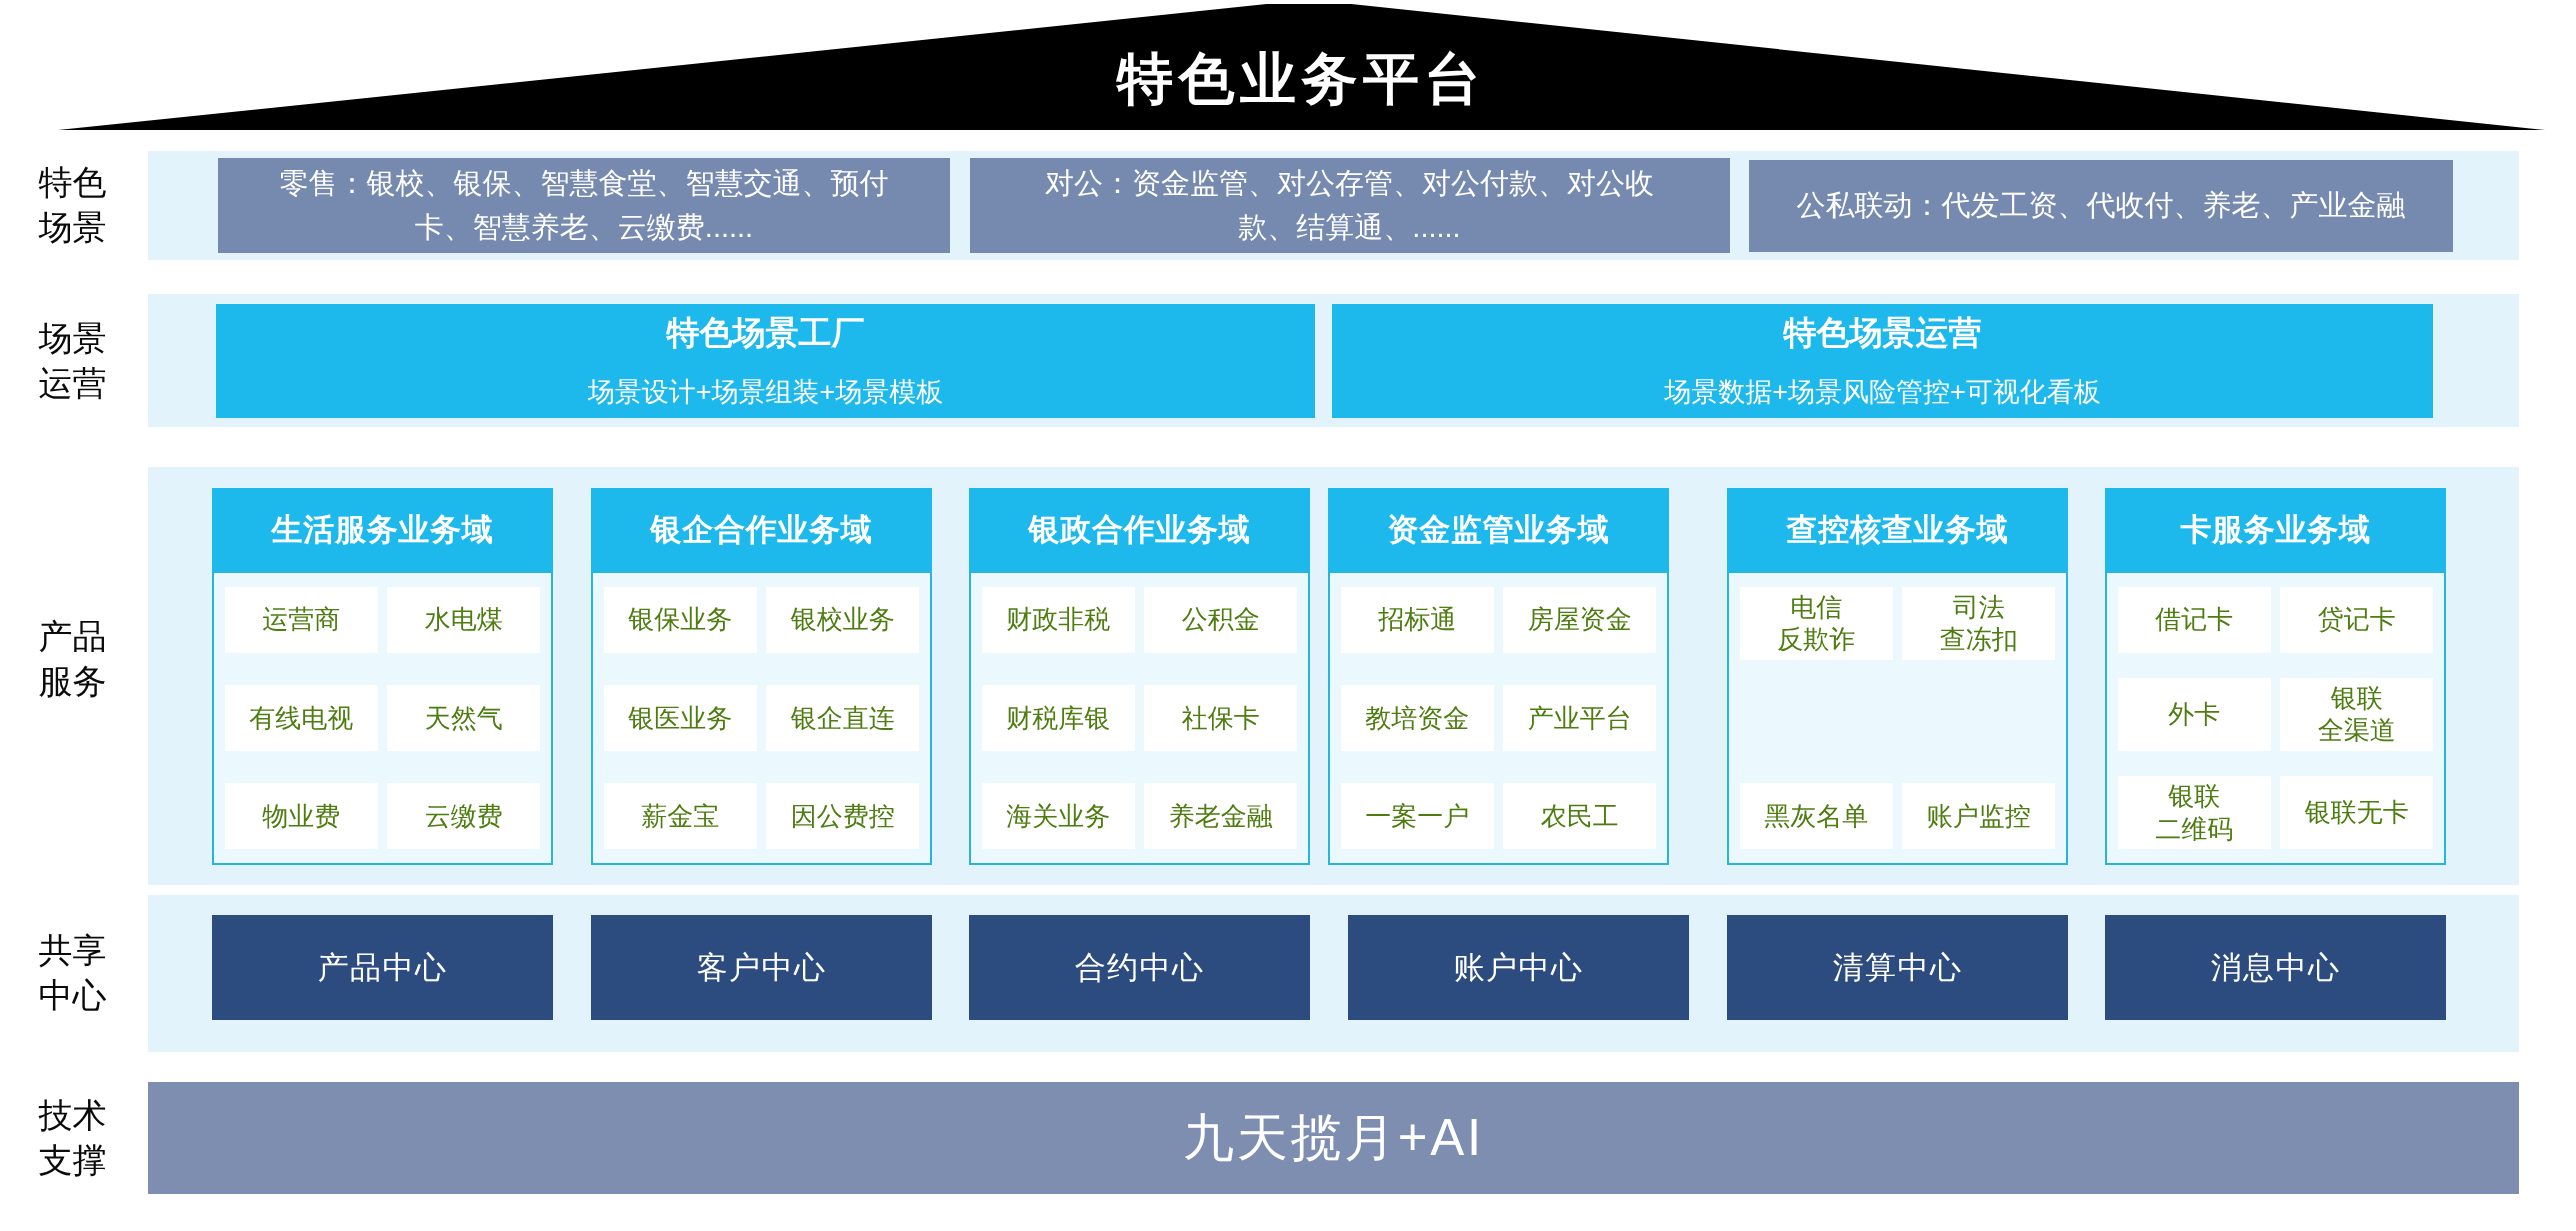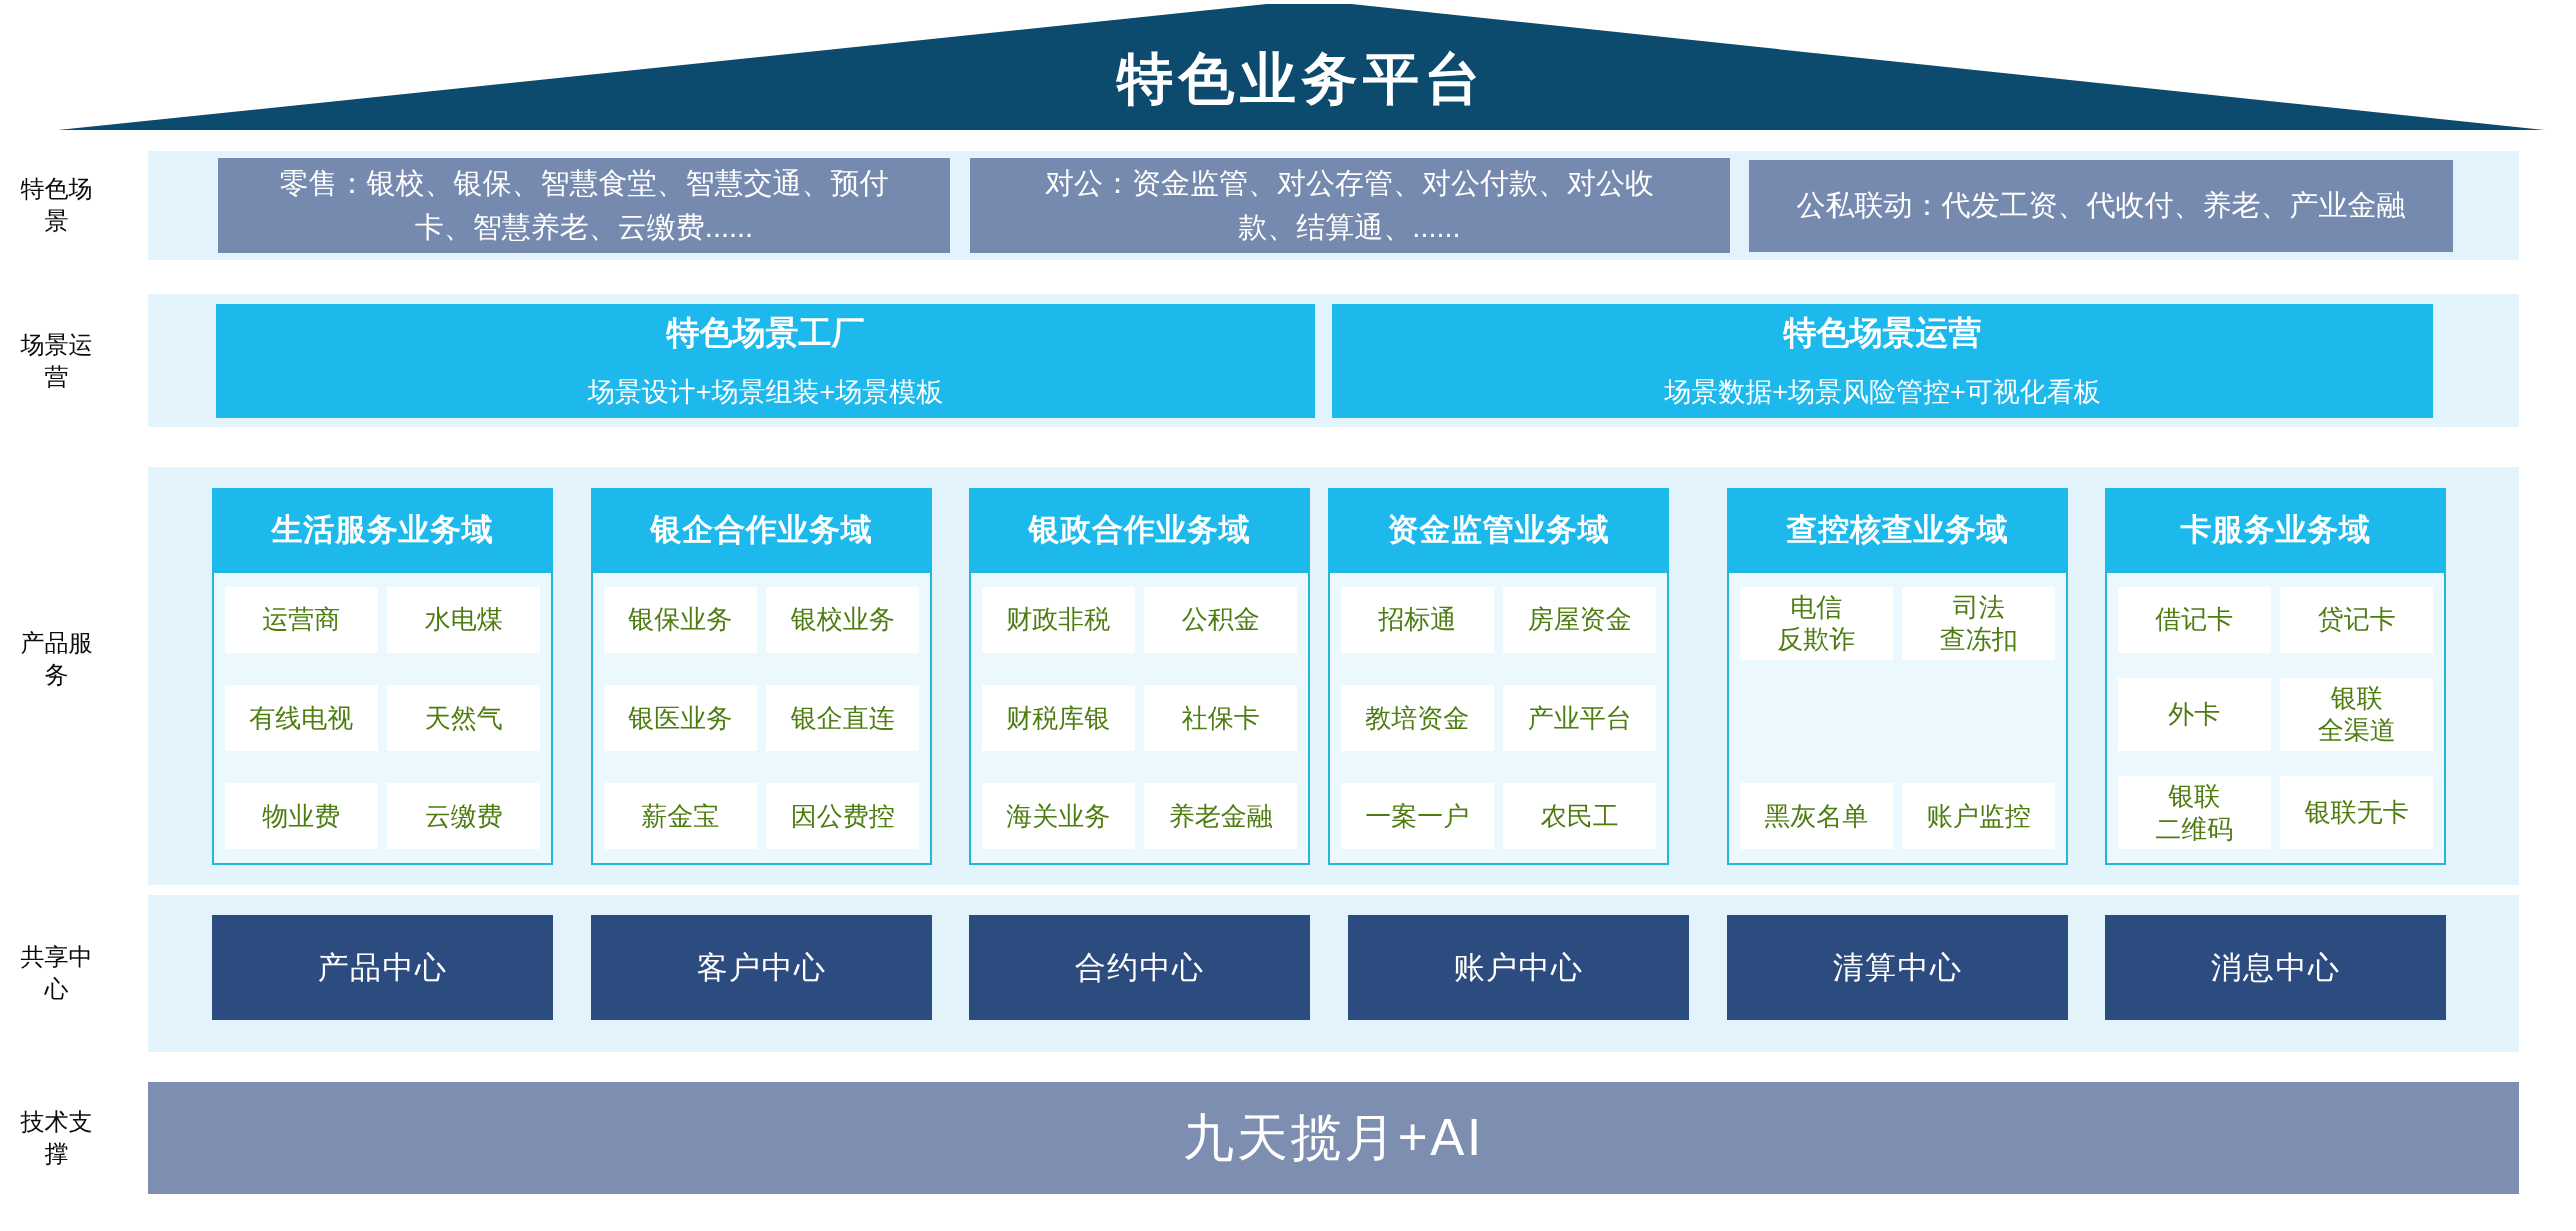--- a/index.html
+++ b/index.html
@@ -3,30 +3,30 @@
 <meta charset="utf-8">
 <style>
   html,body{margin:0;padding:0;background:#ffffff;}
   .canvas{
     position:relative;width:2576px;height:1232px;background:#ffffff;overflow:hidden;
     font-family:"Liberation Sans","DejaVu Sans",sans-serif;
   }
   
   .roof{
     position:absolute;left:58px;top:4.1px;width:2487px;height:126px;
-    background:#0c4a6e;
+    background:#000000;
     clip-path:polygon(0 100%,48.6% 0,52% 0,100% 100%);
     display:flex;align-items:flex-end;justify-content:center;
     box-sizing:border-box;padding-bottom:12.3px;
   }
   .roof-title{font-size:56px;font-weight:700;color:#ffffff;letter-spacing:5.5px;}
   
   .row-label{
-    position:absolute;left:14px;width:85px;text-align:center;
-    font-size:24px;color:#0b0b0b;line-height:1.32;transform:translateY(-50%);
+    position:absolute;left:30px;width:85px;text-align:center;
+    font-size:34px;color:#0b0b0b;line-height:1.32;transform:translateY(-50%);
   }
   
   .band{position:absolute;left:148px;width:2371px;background:#E2F3FC;box-sizing:border-box;}
   
   .band-scenes{top:151px;height:109px;display:flex;align-items:center;justify-content:space-between;padding:0 66px 0 70px;}
   .scene-box{
     background:#7689AE;color:#ffffff;font-size:29px;line-height:1.5;
     min-height:92px;display:flex;align-items:center;justify-content:center;
     text-align:center;box-sizing:border-box;padding:4.1px 51px;
   }

